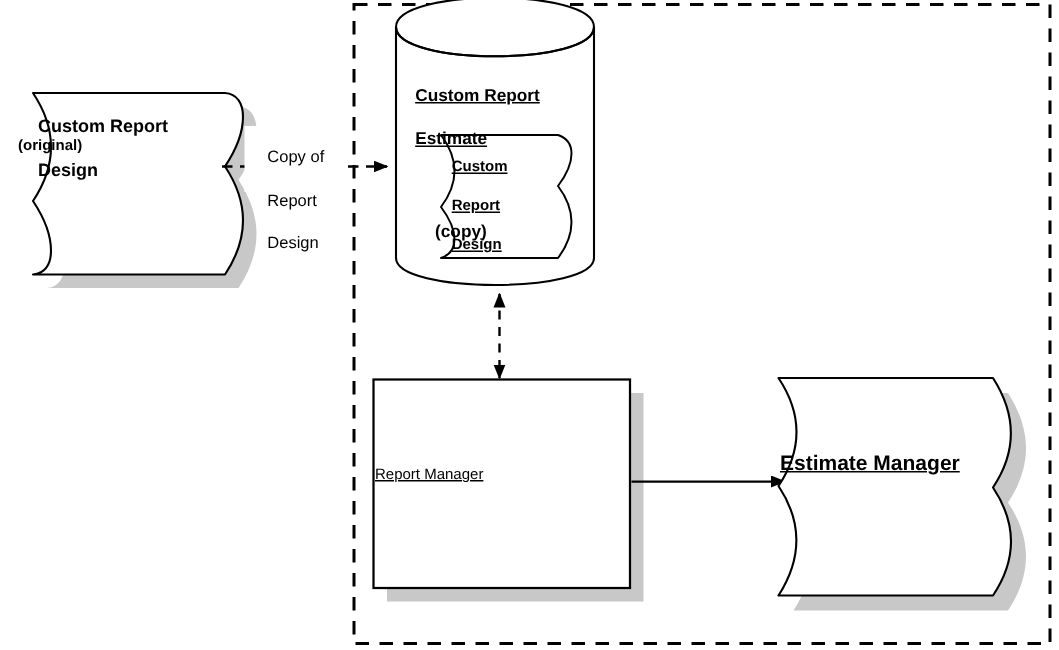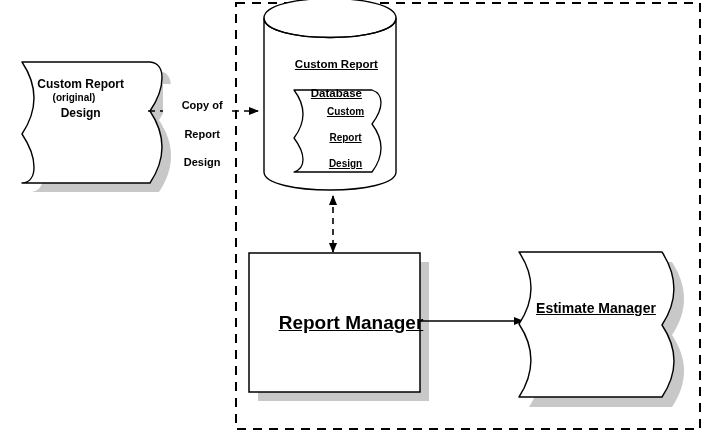--- a/index.html
+++ b/index.html
@@ -17,42 +17,42 @@
     background: #ffffff;
     overflow: hidden;
   }
   #stage svg {
     position: absolute;
     left: 0;
     top: 0;
   }
   .lbl {
     position: absolute;
-    text-align: center;
+    text-align: left;
     color: #000000;
     line-height: 1.22;
     white-space: pre;
     pointer-events: none;
   }
   .ul { text-decoration: underline; }
 
   
   #orig-title {
     left: 12px; top: 62px; width: 124px;
     font-size: 12px; font-weight: bold;
   }
   #orig-sub {
     left: 12px; top: 92px; width: 124px;
     font-size: 10px; font-weight: bold;
   }
 
   
   #flow-label {
     left: 166px; top: 84px; width: 60px;
-    font-size: 11px; font-weight: bold;
+    font-size: 11px; font-weight: normal;
     line-height: 1.30;
   }
 
   
   #db-title {
     left: 264px; top: 42px; width: 132px;
     font-size: 11.5px; font-weight: bold;
     line-height: 1.28;
   }
   #copy-title {
@@ -61,21 +61,21 @@
     line-height: 1.30;
   }
   #copy-sub {
     left: 290px; top: 148px; width: 100px;
     font-size: 11.5px; font-weight: bold;
   }
 
   
   #rm-label {
     left: 250px; top: 311px; width: 170px;
-    font-size: 19px; font-weight: bold; padding-left: 16px;
+    font-size: 10px; font-weight: normal;
   }
 
   
   #er-label {
     left: 520px; top: 300px; width: 152px;
     font-size: 14px; font-weight: bold;
   }
 </style>
 </head>
 <body>
@@ -163,26 +163,27 @@
   <div class="lbl" id="orig-sub">(original)</div>
 
   <div class="lbl" id="flow-label">
     <span>Copy of</span><br>
     <span>Report</span><br>
     <span>Design</span>
   </div>
 
   <div class="lbl" id="db-title">
     <span class="ul">Custom Report</span><br>
-    <span class="ul">Database</span>
+    <span class="ul">Estimate</span>
   </div>
 
   <div class="lbl" id="copy-title">
     <span class="ul">Custom</span><br>
     <span class="ul">Report</span><br>
     <span class="ul">Design</span>
   </div>
+  <div class="lbl" id="copy-sub">(copy)</div>
 
   <div class="lbl ul" id="rm-label">Report Manager</div>
 
   <div class="lbl ul" id="er-label">Estimate Manager</div>
 
 </div>
 
 </body></html>

